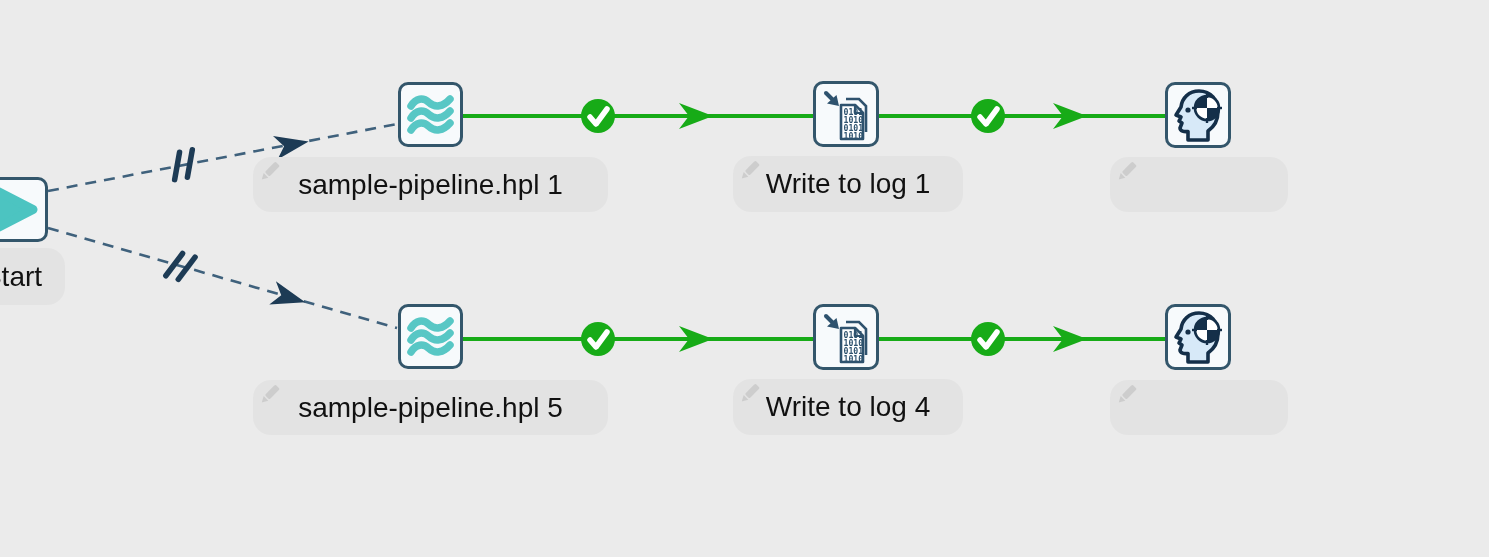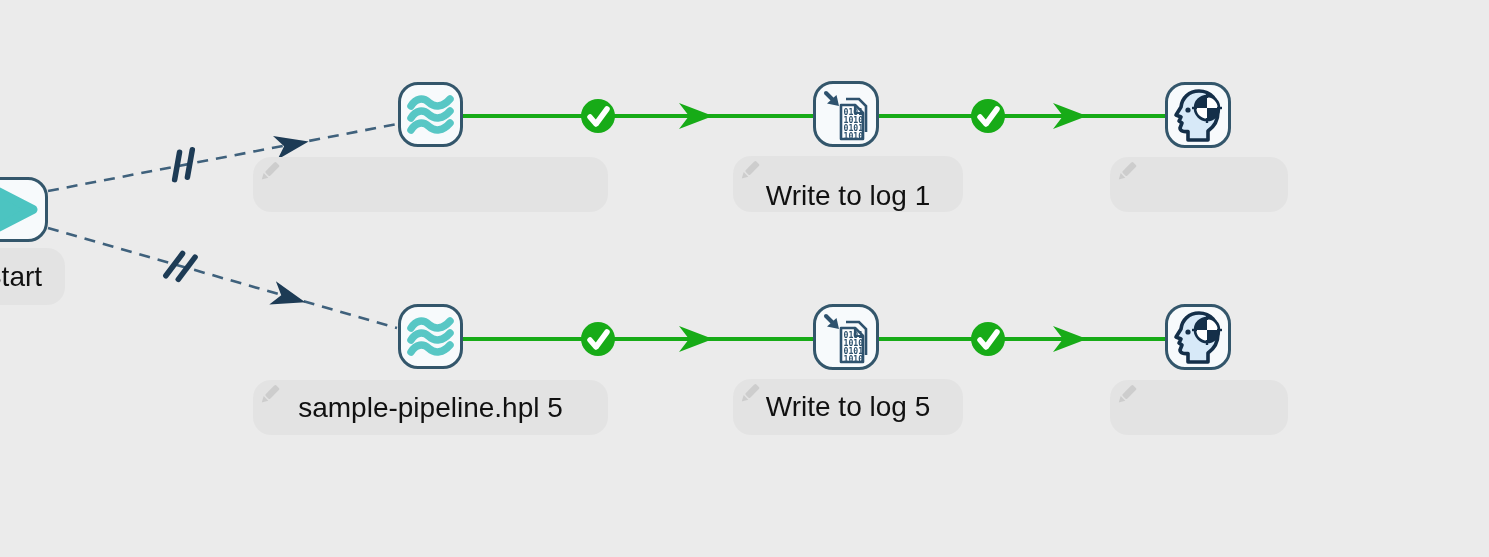--- a/index.html
+++ b/index.html
@@ -8,21 +8,21 @@
     width:1489px;height:557px;
     background:#ebebeb;
     overflow:hidden;
     font-family:"Liberation Sans", sans-serif;
   }
   .wires{position:absolute;left:0;top:0;}
   .node{
     position:absolute;
     background:#f7fafc;
     border:3px solid #33566b;
-    border-radius:20px;
+    border-radius:10px;
     box-sizing:border-box;
     display:flex;align-items:center;justify-content:center;
   }
   .node svg{display:block;}
   .label{
     position:absolute;
     background:#e3e3e3;
     border-radius:18px;
     display:flex;align-items:center;justify-content:center;
     font-size:28px;color:#111;
@@ -194,23 +194,24 @@
     <span>Start</span>
   </div>
 
   <div class="label" style="left:253px;top:157px;width:355px;height:55px;">
     <svg class="pencil" width="26" height="26" viewBox="0 0 26 26">
       <g fill="#c6c6c6" transform="rotate(45 13 13)">
         <rect x="10" y="1" width="6.5" height="15" rx="1.5"></rect>
         <polygon points="10,17.5 16.5,17.5 13.2,23.5"></polygon>
       </g>
     </svg>
-  </div>
-
-  <div class="label" style="left:733px;top:156px;width:230px;height:56px;align-items:flex-end;">
+    <span>sample-pipeline.hpl 1</span>
+  </div>
+
+  <div class="label" style="left:733px;top:156px;width:230px;height:56px;">
     <svg class="pencil" width="26" height="26" viewBox="0 0 26 26">
       <g fill="#c6c6c6" transform="rotate(45 13 13)">
         <rect x="10" y="1" width="6.5" height="15" rx="1.5"></rect>
         <polygon points="10,17.5 16.5,17.5 13.2,23.5"></polygon>
       </g>
     </svg>
     <span>Write to log 1</span>
   </div>
 
   <div class="label" style="left:1110px;top:157px;width:178px;height:55px;">
@@ -232,21 +233,21 @@
     <span>sample-pipeline.hpl 5</span>
   </div>
 
   <div class="label" style="left:733px;top:379px;width:230px;height:56px;">
     <svg class="pencil" width="26" height="26" viewBox="0 0 26 26">
       <g fill="#c6c6c6" transform="rotate(45 13 13)">
         <rect x="10" y="1" width="6.5" height="15" rx="1.5"></rect>
         <polygon points="10,17.5 16.5,17.5 13.2,23.5"></polygon>
       </g>
     </svg>
-    <span>Write to log 5</span>
+    <span>Write to log 4</span>
   </div>
 
   <div class="label" style="left:1110px;top:380px;width:178px;height:55px;">
     <svg class="pencil" width="26" height="26" viewBox="0 0 26 26">
       <g fill="#c6c6c6" transform="rotate(45 13 13)">
         <rect x="10" y="1" width="6.5" height="15" rx="1.5"></rect>
         <polygon points="10,17.5 16.5,17.5 13.2,23.5"></polygon>
       </g>
     </svg>
   </div>

